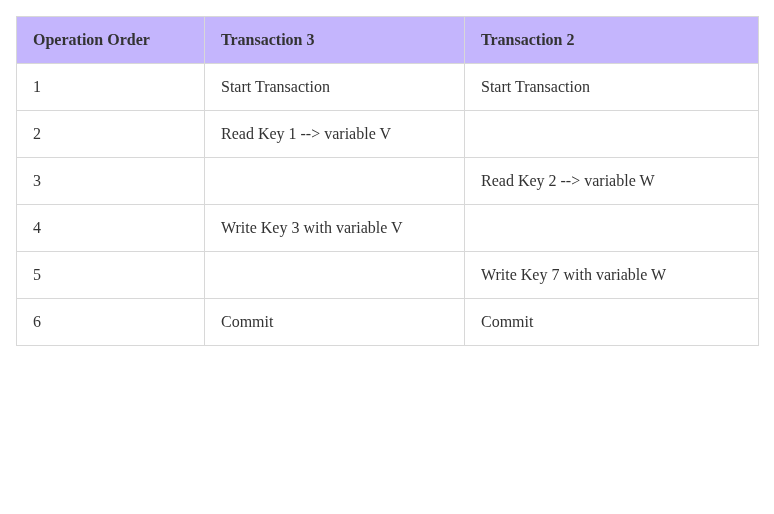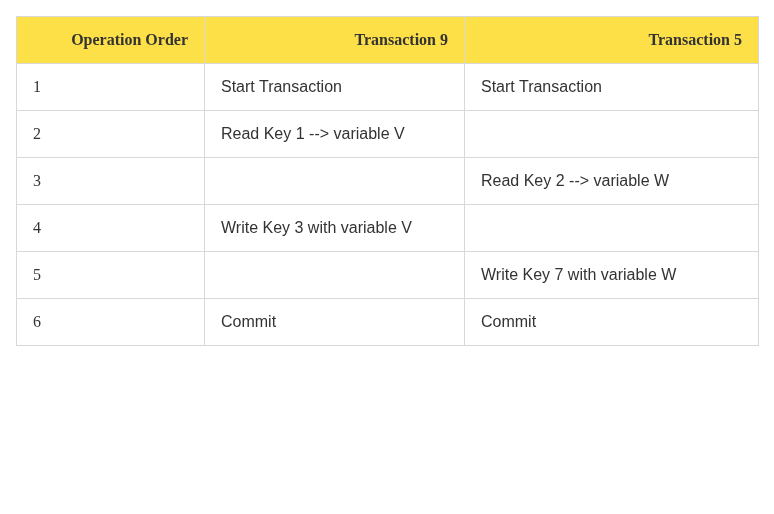--- a/index.html
+++ b/index.html
@@ -19,45 +19,44 @@
     }
     th, td {
       border: 1px solid #d8d8d8;
       padding: 14px 16px;
       text-align: left;
       vertical-align: middle;
       font-size: 16px;
       color: #333;
     }
     th {
-      background: #fde047;
+      background: #c4b5fd;
       font-weight: bold;
-      text-align: right;
     }
     col.col0 { width: 188px; }
     col.col1 { width: 260px; }
     col.col2 { width: 294px; }
     td.mono, th.mono {
-      font-family: Liberation Sans, sans-serif;
+      font-family: Liberation Serif, serif;
     }
   </style>
 </head>
 <body>
 
 <table>
   <colgroup>
     <col class="col0">
     <col class="col1">
     <col class="col2">
   </colgroup>
   <thead>
     <tr>
       <th>Operation Order</th>
-      <th>Transaction 9</th>
-      <th>Transaction 5</th>
+      <th>Transaction 3</th>
+      <th>Transaction 2</th>
     </tr>
   </thead>
   <tbody>
     <tr>
       <td>1</td>
       <td class="mono">Start Transaction</td>
       <td class="mono">Start Transaction</td>
     </tr>
     <tr>
       <td>2</td>

